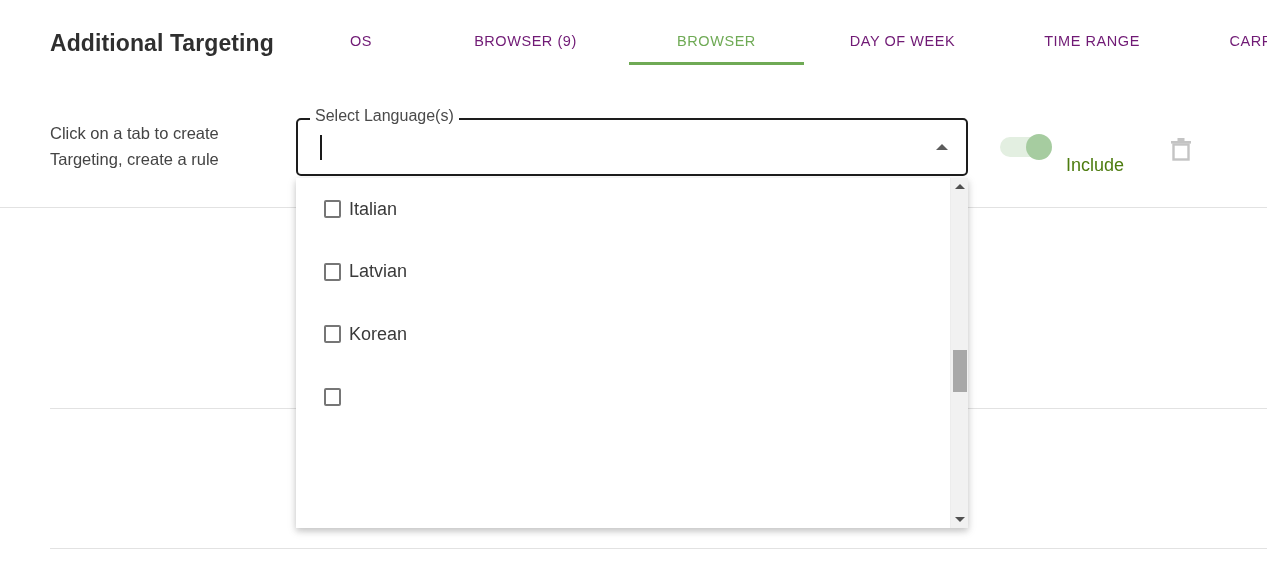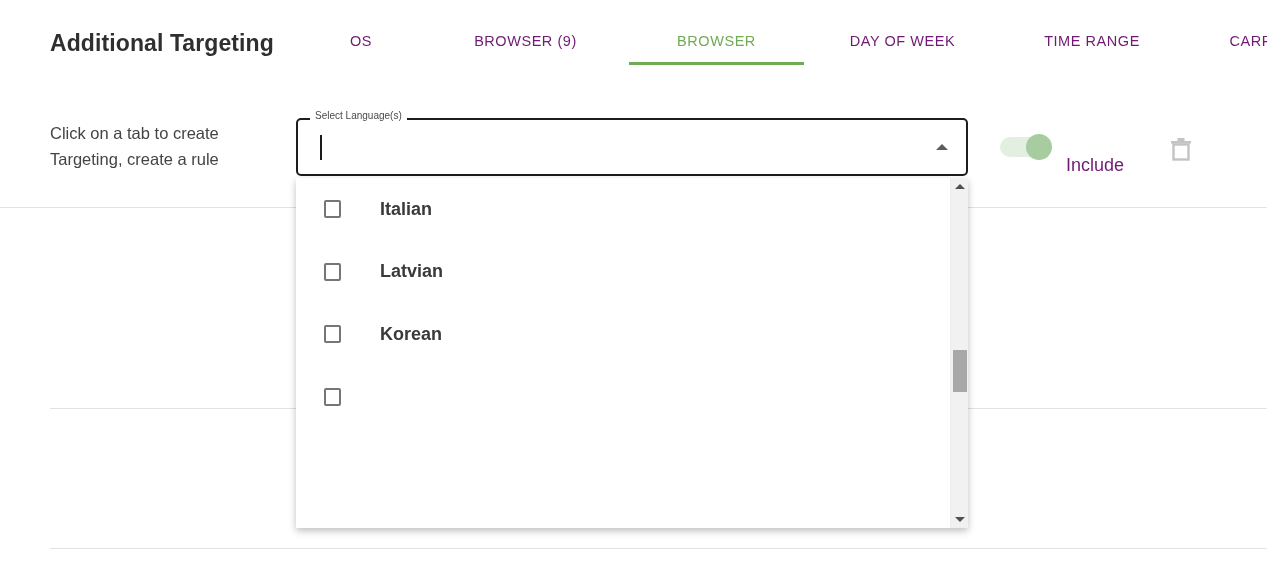--- a/index.html
+++ b/index.html
@@ -106,21 +106,21 @@
     border-radius: 5px;
     background: #fff;
     box-sizing: border-box;
   }
   .select-legend {
     position: absolute;
     left: 14px;
     top: -9px;
     background: #fff;
     padding: 0 5px;
-    font-size: 10px;
+    font-size: 16px;
     color: #4a4a4a;
     line-height: 14px;
     white-space: nowrap;
   }
   .select-caret-wrap {
     position: absolute;
     right: 0;
     top: 0;
     width: 52px;
     height: 100%;
@@ -187,25 +187,24 @@
   }
   .checkbox {
     width: 17px;
     height: 18px;
     border: 2px solid #767676;
     border-radius: 2px;
     box-sizing: border-box;
     flex: 0 0 auto;
   }
   .menu-label {
-    margin-left: 39px;
+    margin-left: 8px;
     font-size: 18px;
     color: #3a3a3a;
     white-space: nowrap;
-    font-weight: bold;
   }
 
   
   .scrollbar {
     position: absolute;
     right: 0;
     top: 0;
     width: 18px;
     height: 100%;
     background: #f1f1f1;
@@ -277,21 +276,21 @@
     top: 0;
     width: 26px;
     height: 26px;
     margin-top: -2px;
     border-radius: 50%;
     background: #a6cca0;
   }
   .toggle-label {
     margin-left: 14px;
     font-size: 18px;
-    color: #701a75;
+    color: #4d7c0f;
     white-space: nowrap;
     margin-top: 36px;
   }
   .delete-btn {
     position: absolute;
     left: 1162px;
     top: 130px;
     width: 38px;
     height: 38px;
     display: flex;

